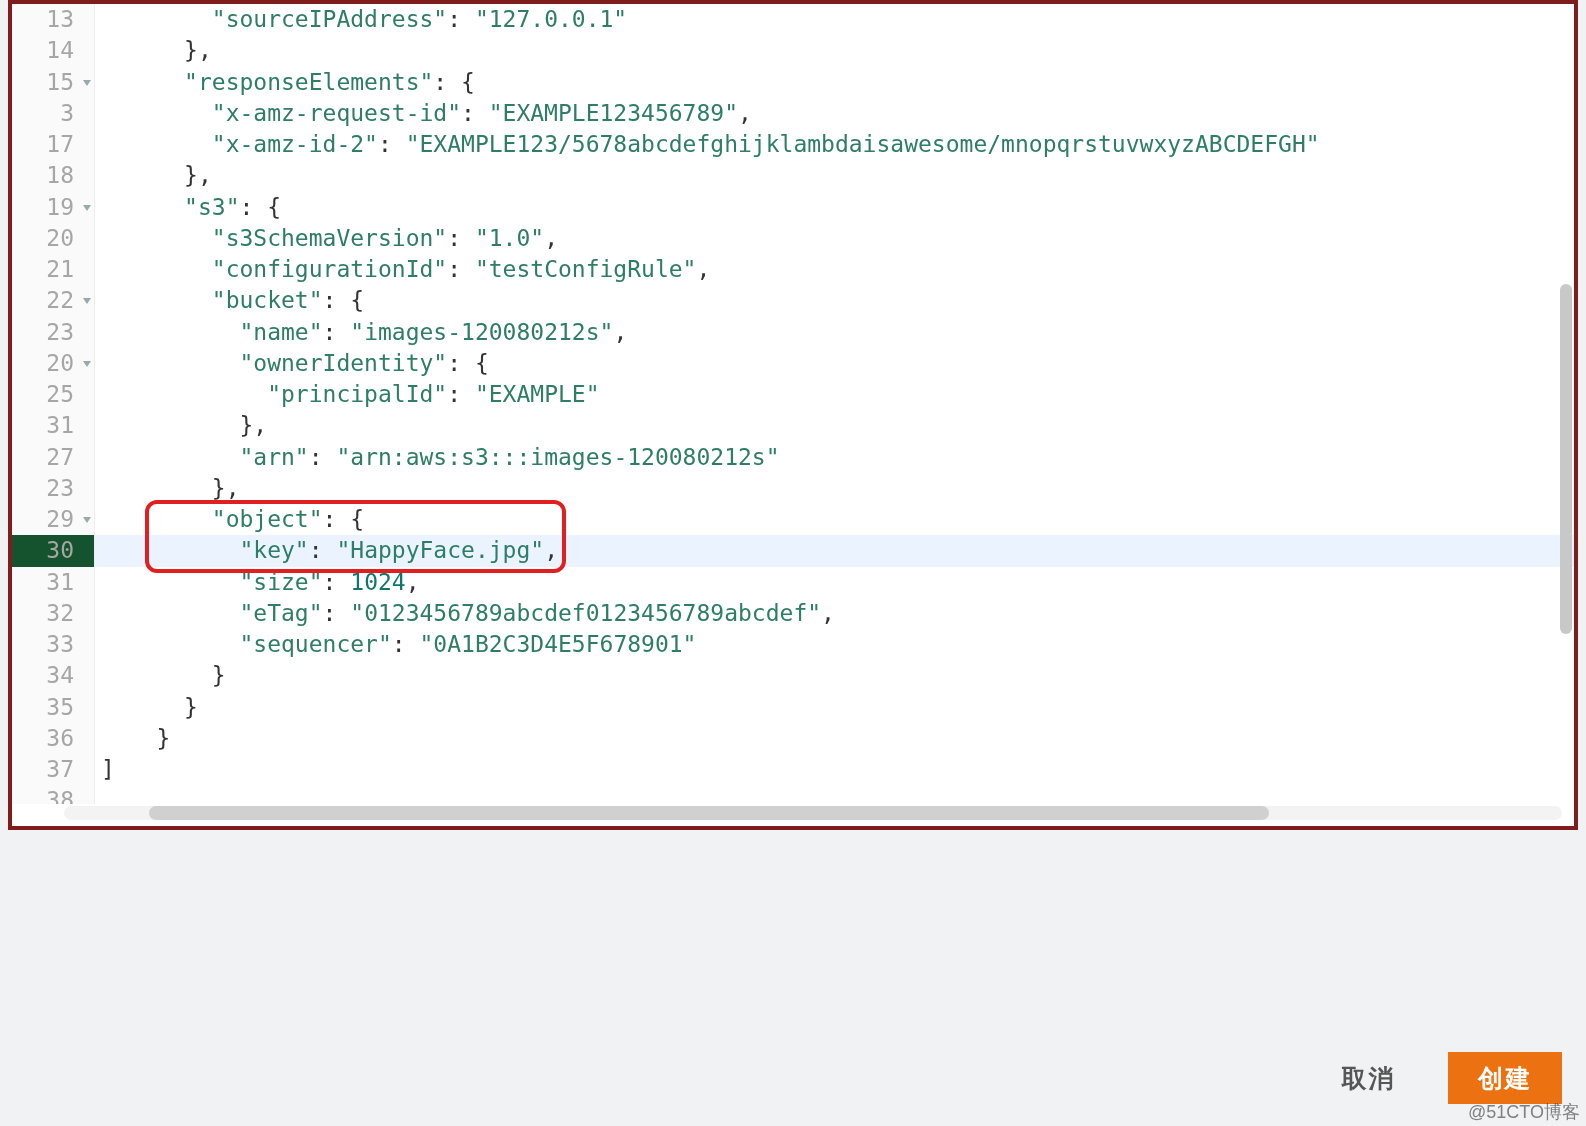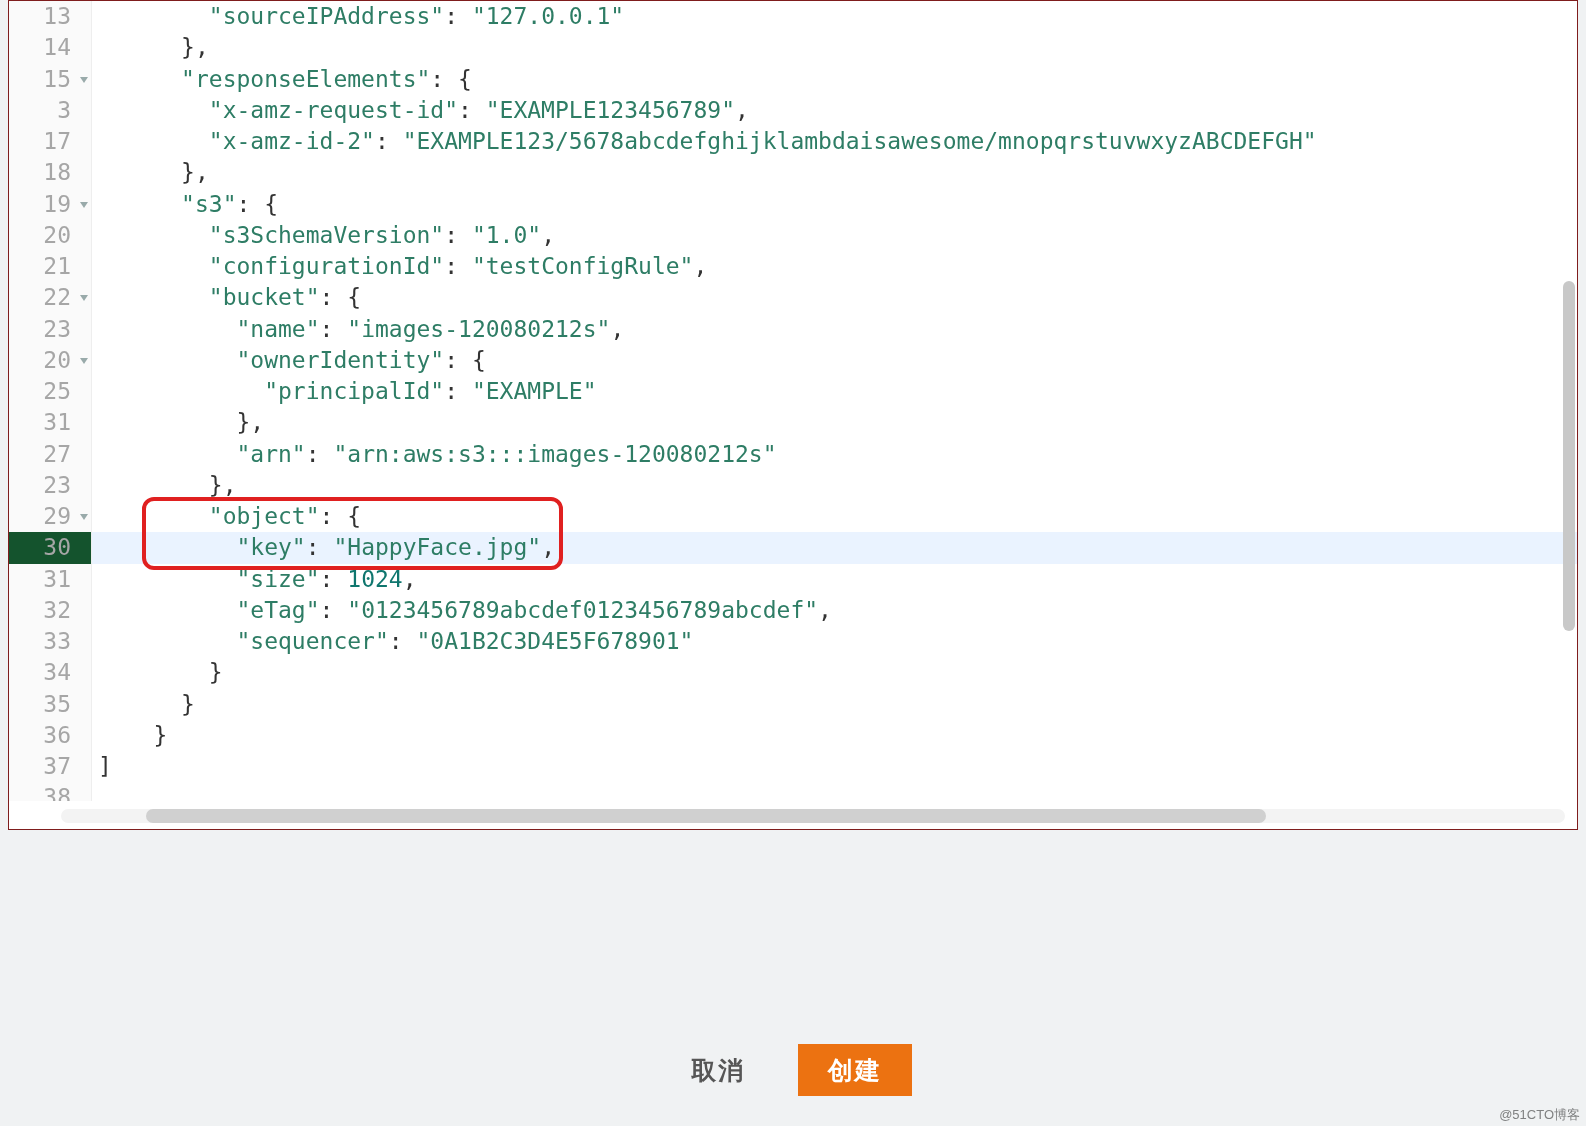--- a/index.html
+++ b/index.html
@@ -1,41 +1,41 @@
 <!DOCTYPE html>
 <html><head>
 <meta charset="utf-8">
 <style>
   html,body{margin:0;padding:0;background:#f0f2f3;width:1586px;height:1126px;font-family:"Helvetica Neue",Arial,sans-serif;overflow:hidden;}
-  .panel{position:relative;background:#fff;border:1px solid #7f1d1d;margin:0 8px 0 8px;height:830px;box-sizing:border-box;overflow:hidden;}
+  .panel{position:relative;background:#fff;border:4px solid #7f1d1d;margin:0 8px 0 8px;height:830px;box-sizing:border-box;overflow:hidden;}
   .editor{display:flex;height:800px;overflow:hidden;}
   .gutter{flex:0 0 82px;background:#fafafa;border-right:1px solid #eee;padding-top:0;}
   .gl{height:31.25px;line-height:31.25px;text-align:right;padding-right:20px;color:#a6a6a6;font-family:Consolas,Menlo,monospace;font-size:23px;position:relative;}
   .gl.fold::after{content:"";position:absolute;right:4px;top:12px;border-left:6px solid #9aa;border-top:4px solid transparent;border-bottom:4px solid transparent;transform:rotate(90deg);}
   .gl.hi{background:#14532d;}
   .code{position:relative;font-family:Consolas,Menlo,monospace;font-size:23px;white-space:pre;flex:1;overflow-x:hidden;}
   .cl{height:31.25px;line-height:31.25px;padding-left:6px;position:relative;}
   .cl.hi{background:#eaf3ff;}
   .k{color:#2e7d65;}  
   .s{color:#2e7d65;}  
   .n{color:#0f766e;}  
   .p{color:#333;}
   
   .redbox{position:absolute;border:4px solid #e02020;border-radius:12px;pointer-events:none;}
   
   .hscroll{position:absolute;left:52px;right:12px;bottom:6px;height:14px;background:#f3f3f3;border-radius:7px;}
   .hscroll .thumb{position:absolute;left:85px;width:1120px;top:0;bottom:0;background:#d0d0d0;border-radius:7px;}
   
   .vscrollthumb{position:absolute;right:2px;top:280px;width:12px;height:350px;background:#c8c8c8;border-radius:6px;}
   
-  .footer{position:absolute;left:0;right:0;bottom:8px;padding:0 24px 22px 11px;text-align:center;}
+  .footer{position:absolute;left:0;right:0;bottom:0;padding:0 24px 22px 11px;text-align:right;}
   .btn{display:inline-block;height:52px;line-height:52px;padding:0 30px;font-size:25px;font-weight:600;letter-spacing:2px;vertical-align:middle;cursor:pointer;user-select:none;}
   .btn-cancel{color:#565656;}
   .btn-create{background:#ec7211;color:#fff;margin-left:18px;}
-  .watermark{position:absolute;right:6px;bottom:2px;font-size:13px;color:#888;mix-blend-mode:multiply;}
+  .watermark{position:absolute;right:6px;bottom:2px;font-size:18px;color:#888;mix-blend-mode:multiply;}
 </style>
 </head>
 <body>
 
 <div class="panel">
   <div class="editor">
     <div class="gutter" id="gutter">
         <div class="gl">13</div>
         <div class="gl">14</div>
         <div class="gl fold">15</div>

